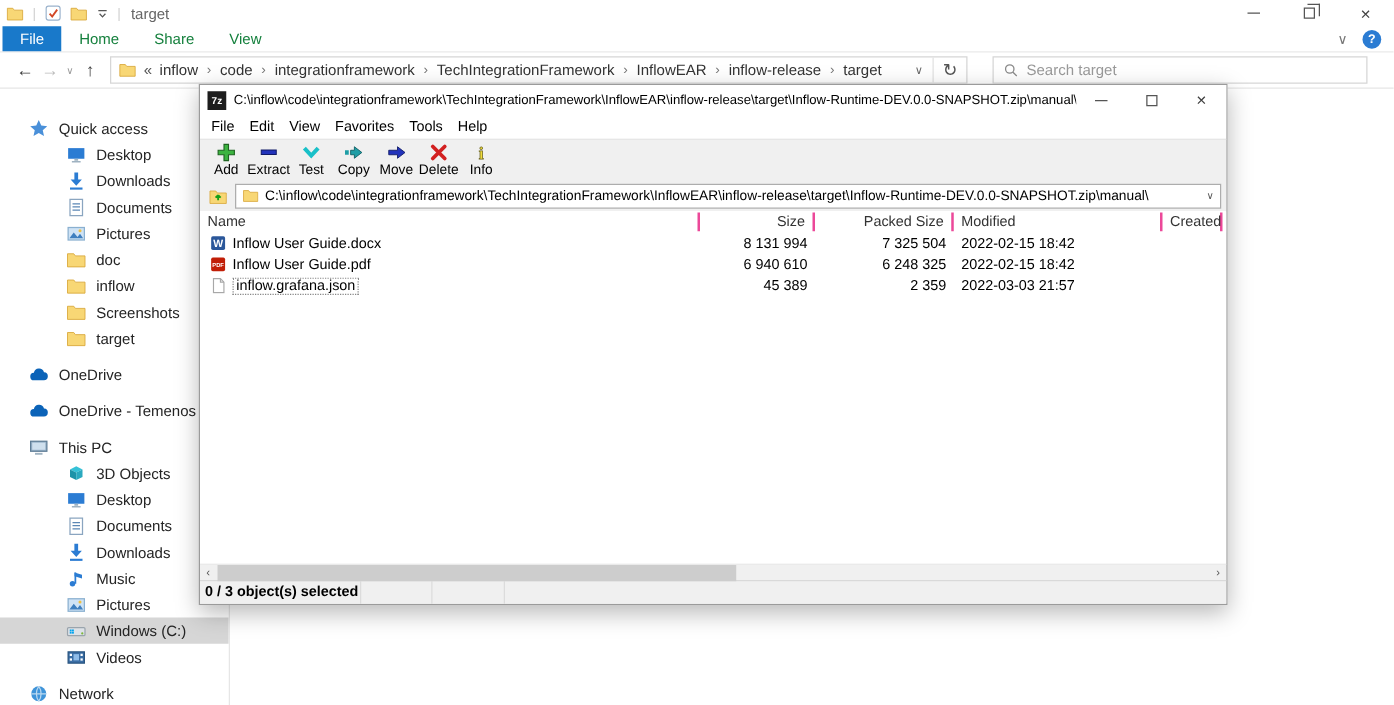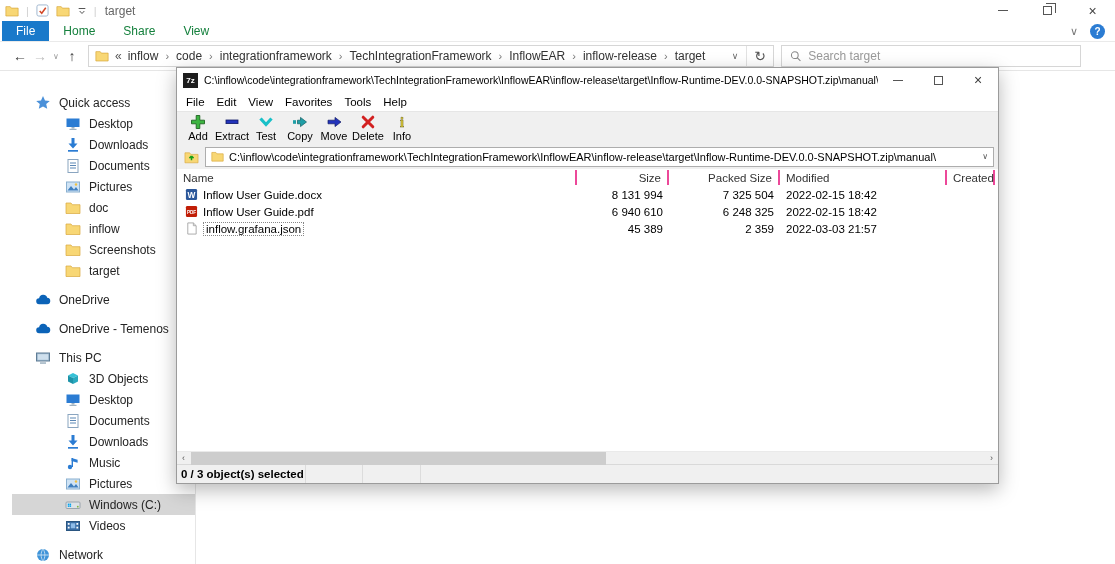--- a/index.html
+++ b/index.html
@@ -37,34 +37,34 @@
   .nav-up { margin-right:6px; }
   .addressbox { display:flex; align-items:center; height:22px; width:686px; border:1px solid #d6d6d6; background:#fff; padding:0 0 0 6px; }
   .addr-folder { margin-right:6px; }
   .crumbs { display:flex; align-items:center; font-size:12px; color:#333; white-space:nowrap; overflow:hidden; flex:1; }
   .crumb { padding:0 2px; }
   .crumb-sep { color:#777; padding:0 5px; font-size:11px; }
   .crumb-prefix { color:#555; padding-right:4px; }
   .addr-dd { width:22px; text-align:center; color:#666; font-size:9px; }
   .addr-refresh-sep { width:1px; height:20px; background:#e2e2e2; }
   .addr-refresh { width:26px; text-align:center; color:#555; font-size:14px; }
-  .searchbox { margin-left:7px; display:flex; align-items:center; height:22px; width:300px; border:1px solid #d6d6d6; background:#fff; padding:0 8px; gap:7px; }
+  .searchbox { margin-left:20px; display:flex; align-items:center; height:22px; width:300px; border:1px solid #d6d6d6; background:#fff; padding:0 8px; gap:7px; }
   .searchbox input { border:none; outline:none; width:100%; font-size:12px; font-family:inherit; color:#333; background:transparent; }
   .searchbox input::placeholder { color:#9a9a9a; }
 
-  .sidebar { position:absolute; left:12px; top:72px; bottom:0; width:184px; background:#fff; border-right:1px solid #e6e6e6; padding-top:20px; overflow:hidden; }
+  .sidebar { position:absolute; left:0; top:72px; bottom:0; width:184px; background:#fff; border-right:1px solid #e6e6e6; padding-top:20px; overflow:hidden; }
   .side-row { height:21px; display:flex; align-items:center; padding-left:23px; font-size:12px; color:#242424; white-space:nowrap; }
   .side-row.lvl1 { padding-left:53px; }
   .side-row .si { width:16px; height:16px; margin-right:8px; flex:0 0 16px; }
   .side-row.gap { margin-top:8px; }
   .side-row.selected { background:#d6d6d6; }
   .pin { margin-left:auto; margin-right:3px; }
 
   
-  .sevenzip { position:absolute; left:176px; top:67px; width:823px; height:417px; background:#fff;
+  .sevenzip { position:absolute; left:159px; top:67px; width:823px; height:417px; background:#fff;
     border:1px solid #9b9b9b; box-shadow:0 6px 18px rgba(0,0,0,.28); display:flex; flex-direction:column; }
   .z-titlebar { height:24px; display:flex; align-items:center; background:#fff; padding-left:6px; flex:0 0 24px; }
   .z-appicon { width:15px; height:15px; background:#1d1d1d; color:#fff; font-size:8px; font-weight:bold; display:flex; align-items:center; justify-content:center; margin-right:6px; flex:0 0 15px; }
   .z-title { font-size:10.5px; color:#000; white-space:nowrap; overflow:hidden; flex:1; }
   .z-controls { display:flex; height:24px; flex:0 0 auto; }
   .z-wc { width:40px; display:flex; align-items:center; justify-content:center; color:#404040; }
   .glyph-max { width:9px; height:9px; border:1px solid #555; }
   .z-menubar { height:19px; display:flex; align-items:center; padding-left:3px; font-size:11.5px; color:#000; background:#fff; flex:0 0 19px; }
   .z-menu-item { padding:0 6px; }
   .z-toolbar { height:33px; background:#f0f0f0; display:flex; align-items:center; padding-left:4px; border-top:1px solid #e6e6e6; flex:0 0 33px; }

